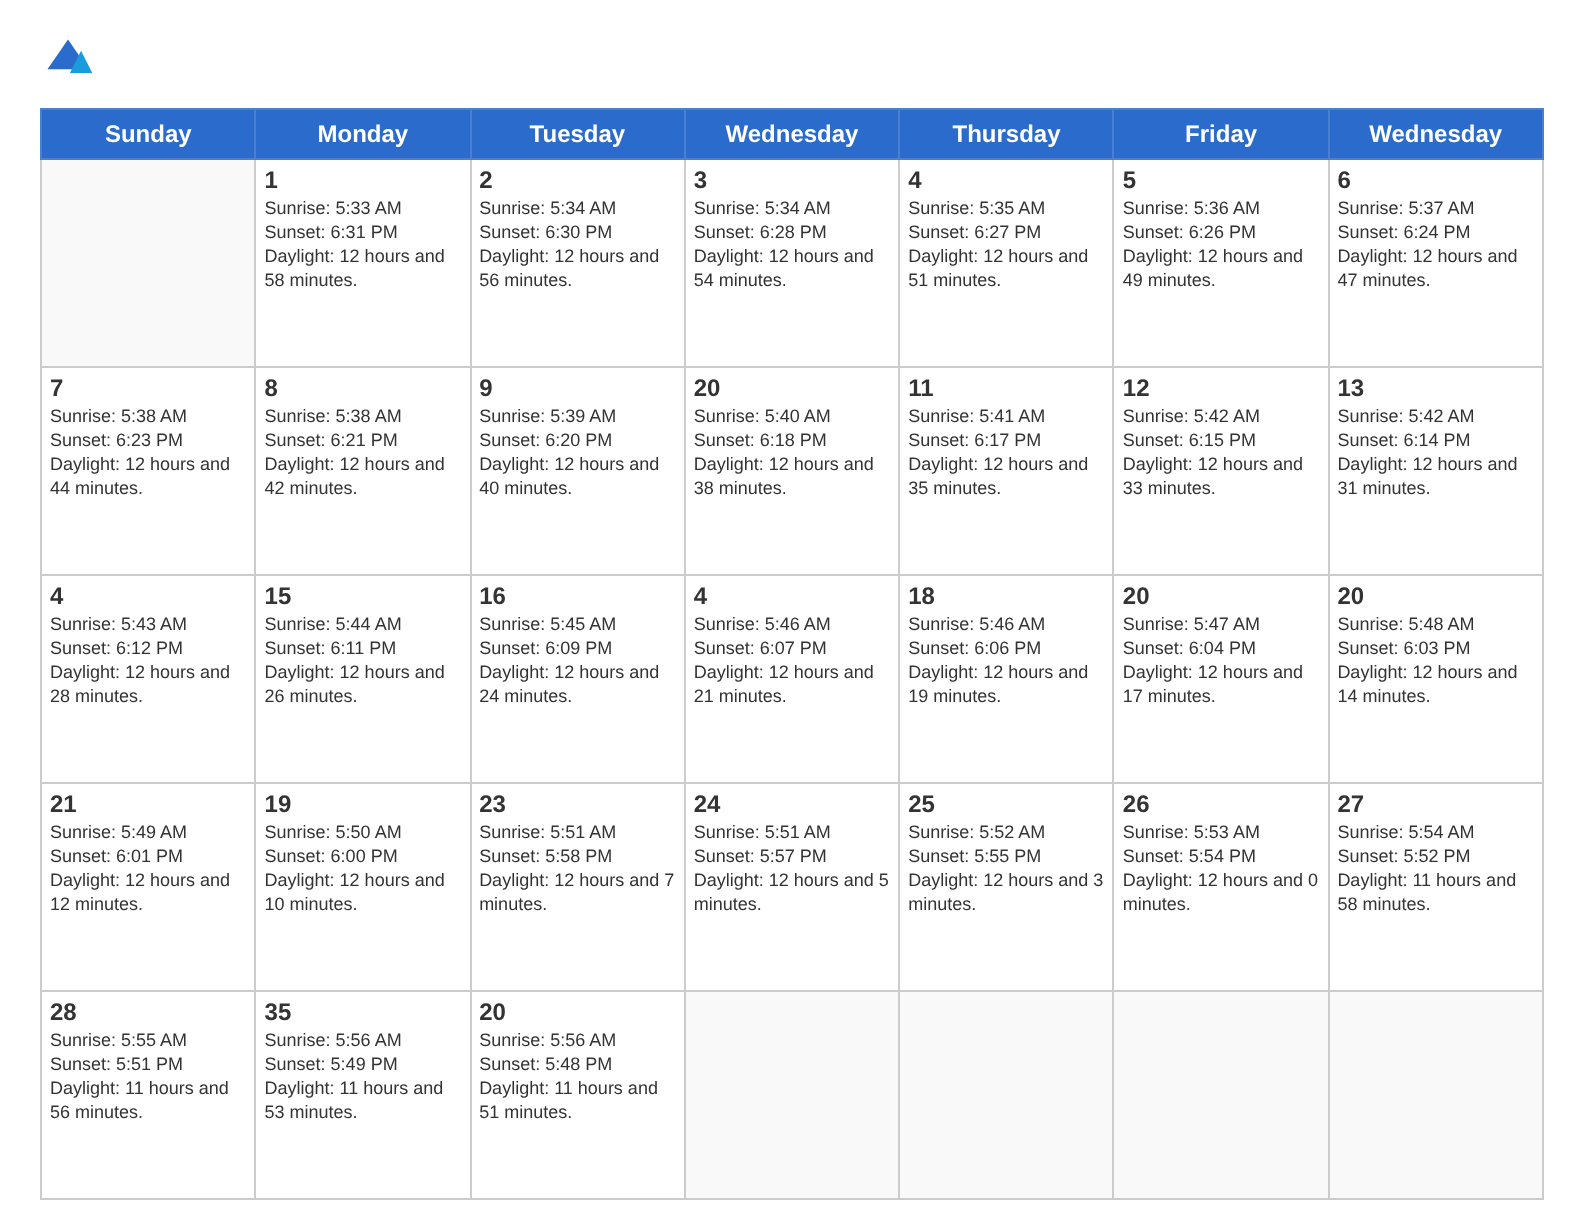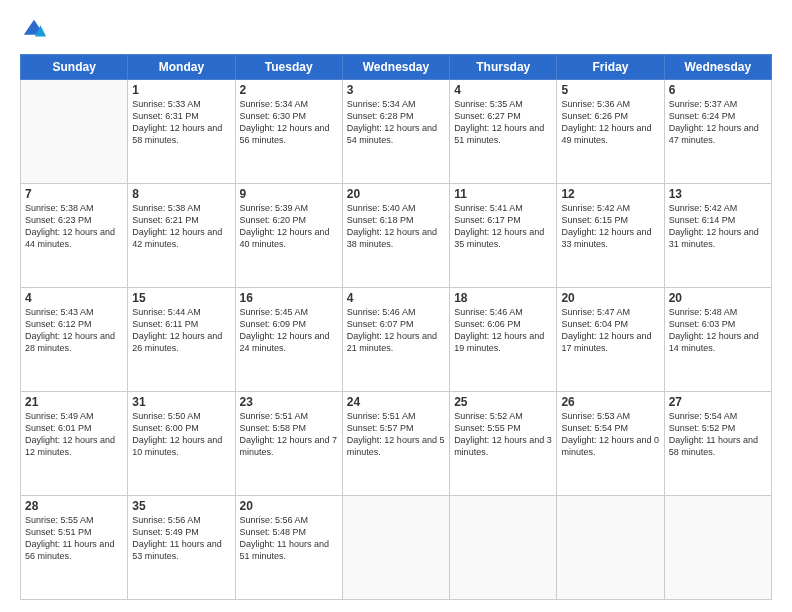--- a/index.html
+++ b/index.html
@@ -220,21 +220,21 @@
             <div class="day-number">20</div>
             <div class="day-info">Sunrise: 5:48 AM<br>Sunset: 6:03 PM<br>Daylight: 12 hours and 14 minutes.</div>
           </td>
         </tr>
         <tr>
           <td>
             <div class="day-number">21</div>
             <div class="day-info">Sunrise: 5:49 AM<br>Sunset: 6:01 PM<br>Daylight: 12 hours and 12 minutes.</div>
           </td>
           <td>
-            <div class="day-number">31</div>
+            <div class="day-number">19</div>
             <div class="day-info">Sunrise: 5:50 AM<br>Sunset: 6:00 PM<br>Daylight: 12 hours and 10 minutes.</div>
           </td>
           <td>
             <div class="day-number">23</div>
             <div class="day-info">Sunrise: 5:51 AM<br>Sunset: 5:58 PM<br>Daylight: 12 hours and 7 minutes.</div>
           </td>
           <td>
             <div class="day-number">24</div>
             <div class="day-info">Sunrise: 5:51 AM<br>Sunset: 5:57 PM<br>Daylight: 12 hours and 5 minutes.</div>
           </td>

